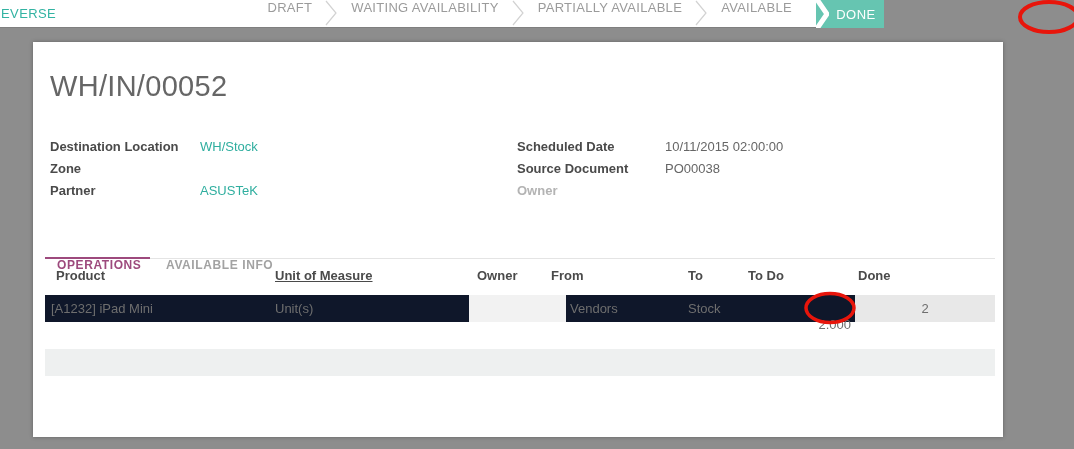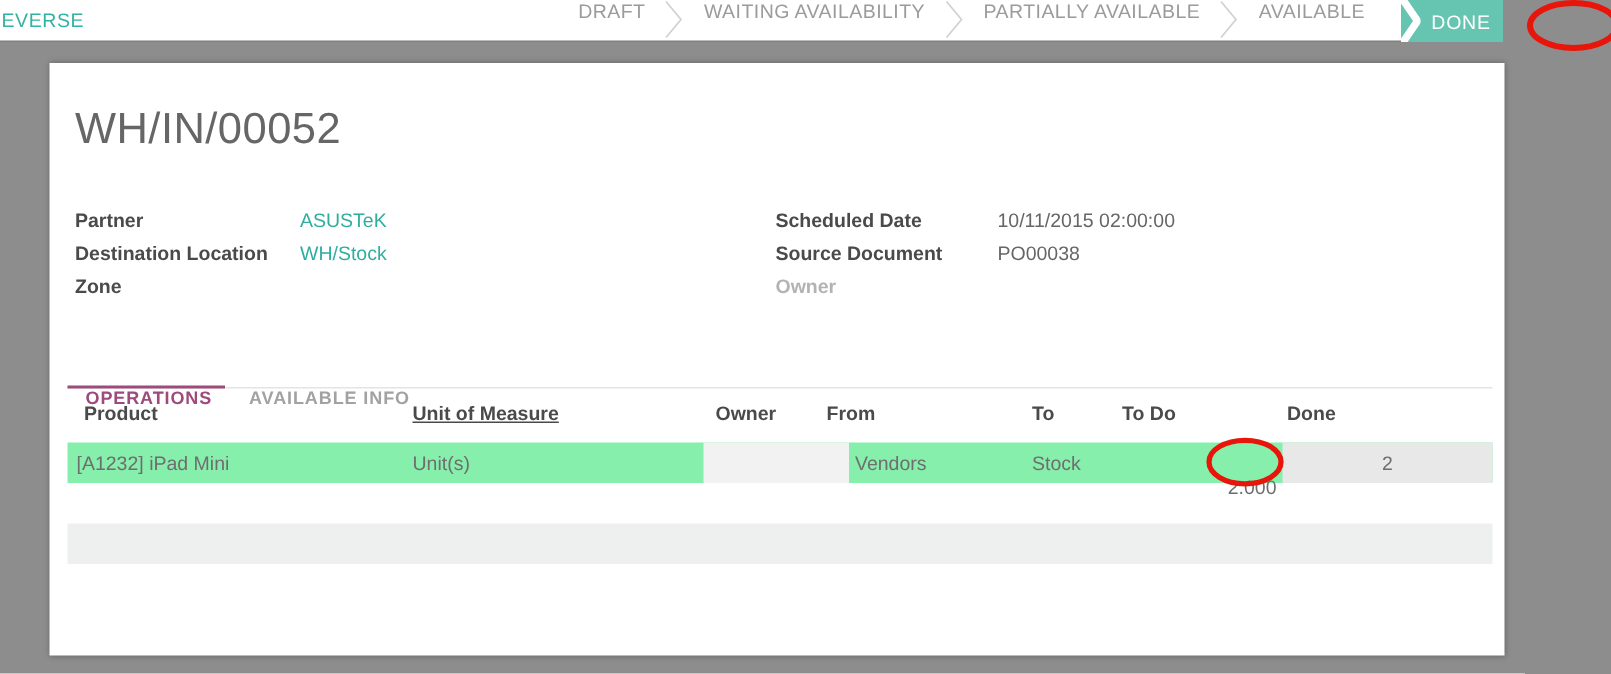--- a/index.html
+++ b/index.html
@@ -7,21 +7,21 @@
   body {
     font-family: "Liberation Sans", sans-serif;
     background: #8d8d8d;
     overflow: hidden;
     position: relative;
   }
   .screen { position: absolute; inset: 0; width: 1074px; height: 449px; overflow: hidden; }
 
   
   .topbar {
-    position: absolute; top: 0; left: 0; width: 1002px; height: 28px;
+    position: absolute; top: 0; left: 0; width: 884px; height: 28px;
     background: #ffffff; border-bottom: 1px solid #7f7f7f;
   }
   .reverse {
     position: absolute; left: 1px; top: 0; line-height: 28px;
     color: #32b3a2; font-size: 13px; letter-spacing: 0.4px; cursor: pointer;
   }
   .statusbar {
     position: absolute; right: 0; top: 0; height: 28px;
     display: flex; align-items: flex-start;
   }
@@ -66,21 +66,21 @@
   .tabline { position: absolute; left: 12px; top: 216px; width: 950px; height: 1px; background: #e4e4e4; }
   .tabline-active { position: absolute; left: 12px; top: 215px; width: 105px; height: 2px; background: #9d4a7d; }
 
   
   .table { position: absolute; left: 12px; top: 226px; width: 950px; }
   .th { position: absolute; top: 0; font-size: 13px; font-weight: bold; color: #4a4a4a; white-space: nowrap; }
   .th.c1 { left: 11px; } .th.c2 { left: 230px; text-decoration: underline; } .th.c3 { left: 432px; }
   .th.c4 { left: 506px; } .th.c5 { left: 643px; } .th.c6 { left: 703px; } .th.c7 { left: 813px; }
   .trow {
     position: absolute; left: 0; top: 27px; width: 950px; height: 27px;
-    background: #86efac; cursor: pointer;
+    background: #0f172a; cursor: pointer;
   }
   .td {
     position: absolute; top: 0; line-height: 27px; font-size: 13px;
     color: #6e6e6e; white-space: nowrap;
   }
   .td.p1 { left: 6px; } .td.p2 { left: 230px; } .td.p4 { left: 525px; } .td.p5 { left: 643px; }
   .owner-bg { position: absolute; left: 424px; top: 0; width: 97px; height: 27px; background: #f2f2f2; }
   .td.num { left: 690px; width: 116px; text-align: right; margin-top: 16px; }
   .done-cell {
     position: absolute; left: 810px; top: 0; width: 140px; height: 27px;
@@ -125,26 +125,26 @@
         <span>DONE</span>
       </div>
     </div>
   </div>
 
   <div class="sheet">
     <div class="title">WH/IN/00052</div>
 
     <div class="fgroup gl">
       <div class="frow">
+        <span class="flabel">Destination Location Zone</span>
+        <span class="fvalue link">WH/Stock</span>
+      </div>
+      <div class="frow">
         <span class="flabel">Partner</span>
         <span class="fvalue link">ASUSTeK</span>
-      </div>
-      <div class="frow">
-        <span class="flabel">Destination Location Zone</span>
-        <span class="fvalue link">WH/Stock</span>
       </div>
     </div>
 
     <div class="fgroup gr">
       <div class="frow">
         <span class="flabel">Scheduled Date</span>
         <span class="fvalue">10/11/2015 02:00:00</span>
       </div>
       <div class="frow">
         <span class="flabel">Source Document</span>

